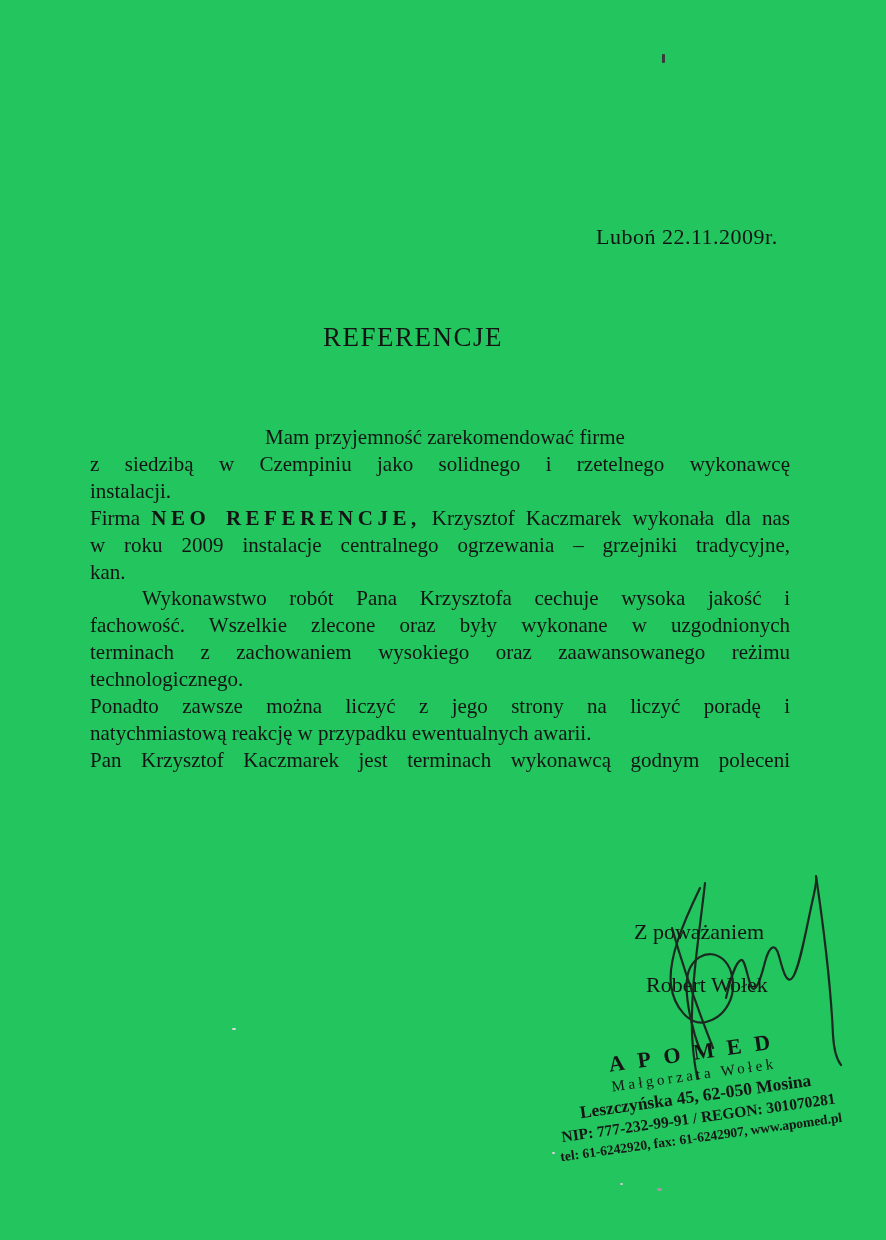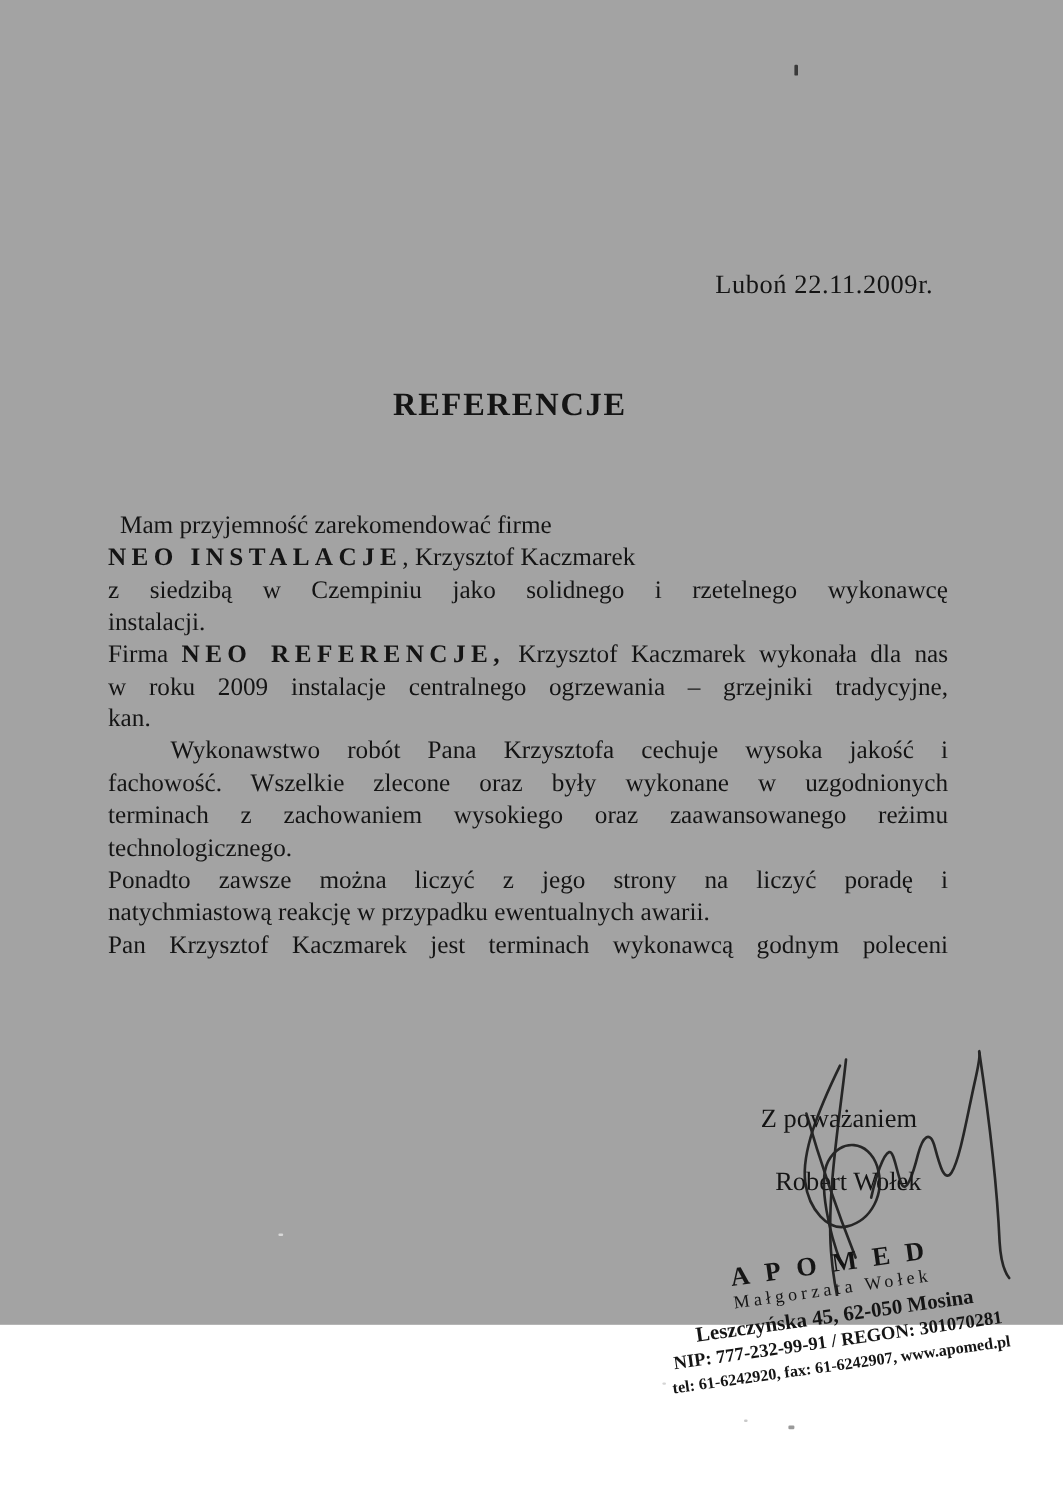--- a/index.html
+++ b/index.html
@@ -3,52 +3,52 @@
 <meta charset="utf-8">
 <style>
   html, body {
     margin: 0; padding: 0;
     width: 886px; height: 1240px;
     background: #ffffff;
     overflow: hidden;
   }
   .page {
     position: relative;
-    width: 886px; height: 1104px;
-    background: #a3a3a3;
+    width: 886px; height: 1240px;
+    background: #22c55e;
     font-family: "Liberation Serif", "DejaVu Serif", serif;
     color: #141414;
   }
   .date {
     position: absolute;
     left: 596px; top: 224px;
     font-size: 22px;
     letter-spacing: 0.5px;
     white-space: nowrap;
   }
   .title {
     position: absolute;
-    left: 95px; top: 322px;
+    left: 83px; top: 322px;
     width: 660px;
     margin: 0;
     text-align: center;
     font-size: 27px;
-    font-weight: bold;
+    font-weight: normal;
     letter-spacing: 1.5px;
   }
   .body-block {
     position: absolute;
     left: 90px; top: 424px;
     width: 700px;
     font-size: 21px;
     line-height: 26.9px;
   }
   .line { white-space: normal; }
   .jl { text-align: justify; text-align-last: justify; }
-  .ind-sm { padding-left: 10px; }
+  .ind-sm { padding-left: 10px; text-align: center; }
   .ind-lg { padding-left: 52px; }
   .brand {
     font-weight: bold;
     letter-spacing: 4.5px;
   }
   .closing {
     position: absolute;
     left: 634px; top: 919px;
     font-size: 22px;
   }
@@ -121,21 +121,20 @@
   <div class="speck s3"></div>
   <div class="speck s4"></div>
   <div class="speck s5"></div>
 
   <div class="date">Luboń 22.11.2009r.</div>
 
   <h1 class="title">REFERENCJE</h1>
 
   <div class="body-block">
     <div class="line ind-sm">Mam przyjemność zarekomendować firme</div>
-    <div class="line"><span class="brand">NEO INSTALACJE</span><span>, Krzysztof Kaczmarek</span></div>
     <div class="line jl">z siedzibą w Czempiniu jako solidnego i rzetelnego wykonawcę</div>
     <div class="line">instalacji.</div>
 
     <div class="line jl"><span>Firma </span><span class="brand">NEO REFERENCJE,</span><span> Krzysztof Kaczmarek wykonała dla nas</span></div>
     <div class="line jl">w roku 2009 instalacje centralnego ogrzewania – grzejniki tradycyjne,</div>
     <div class="line">kan.</div>
 
     <div class="line jl ind-lg">Wykonawstwo robót Pana Krzysztofa cechuje wysoka jakość i</div>
     <div class="line jl">fachowość. Wszelkie zlecone oraz były wykonane w uzgodnionych</div>
     <div class="line jl">terminach z zachowaniem wysokiego oraz zaawansowanego reżimu</div>

